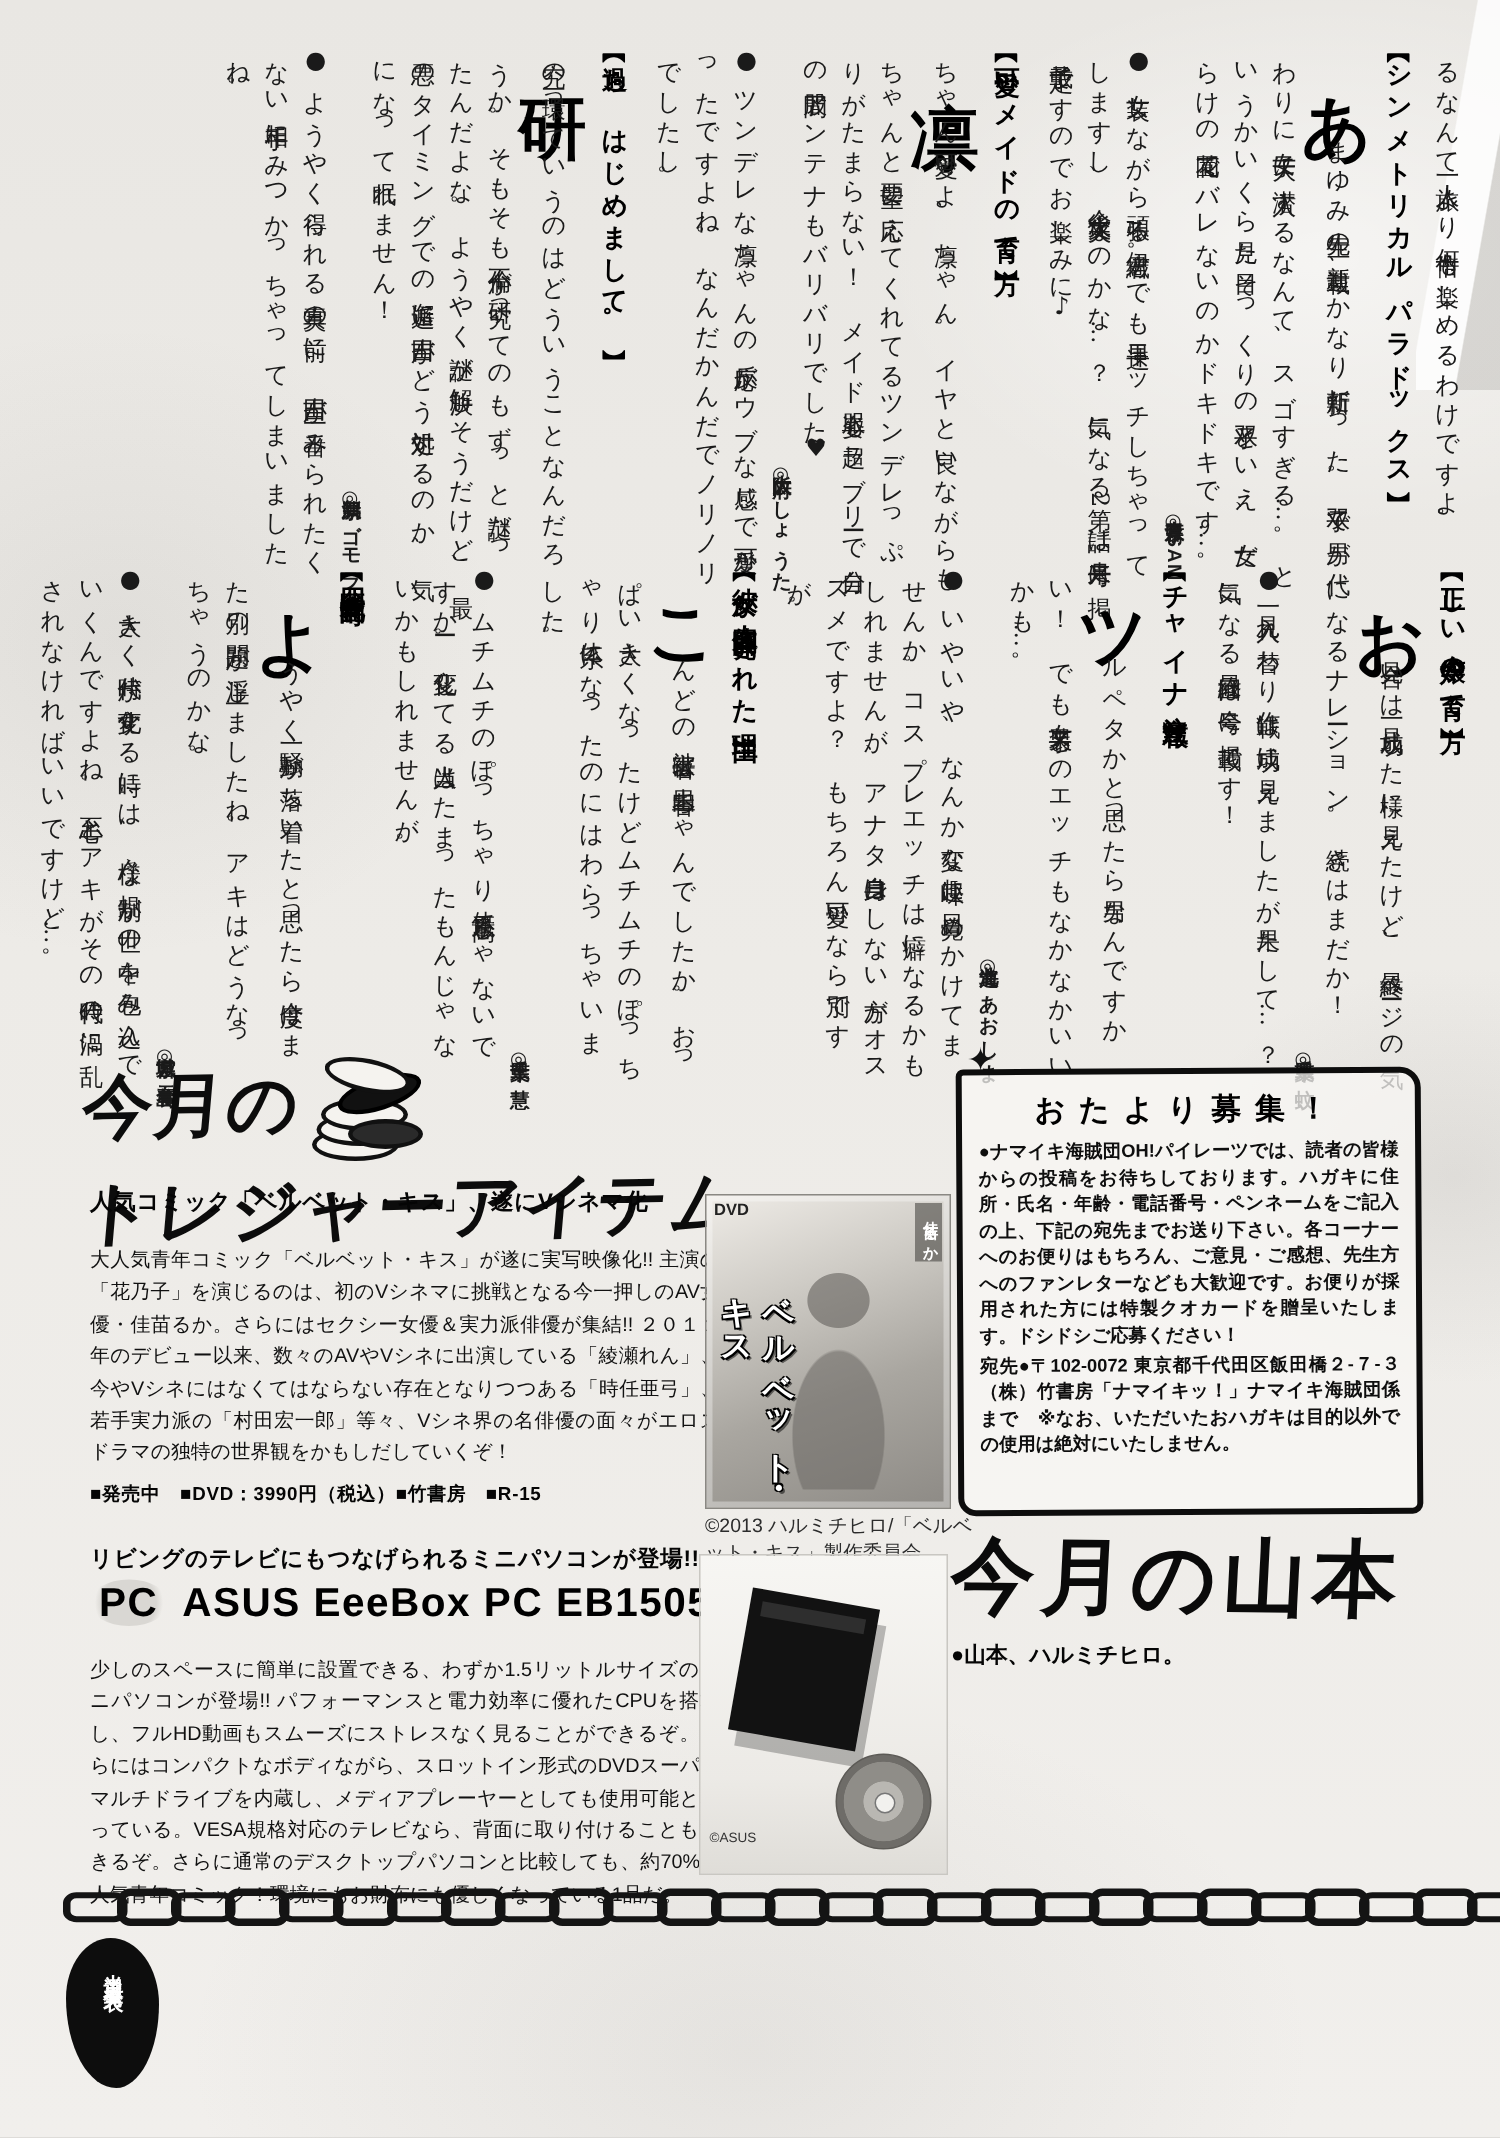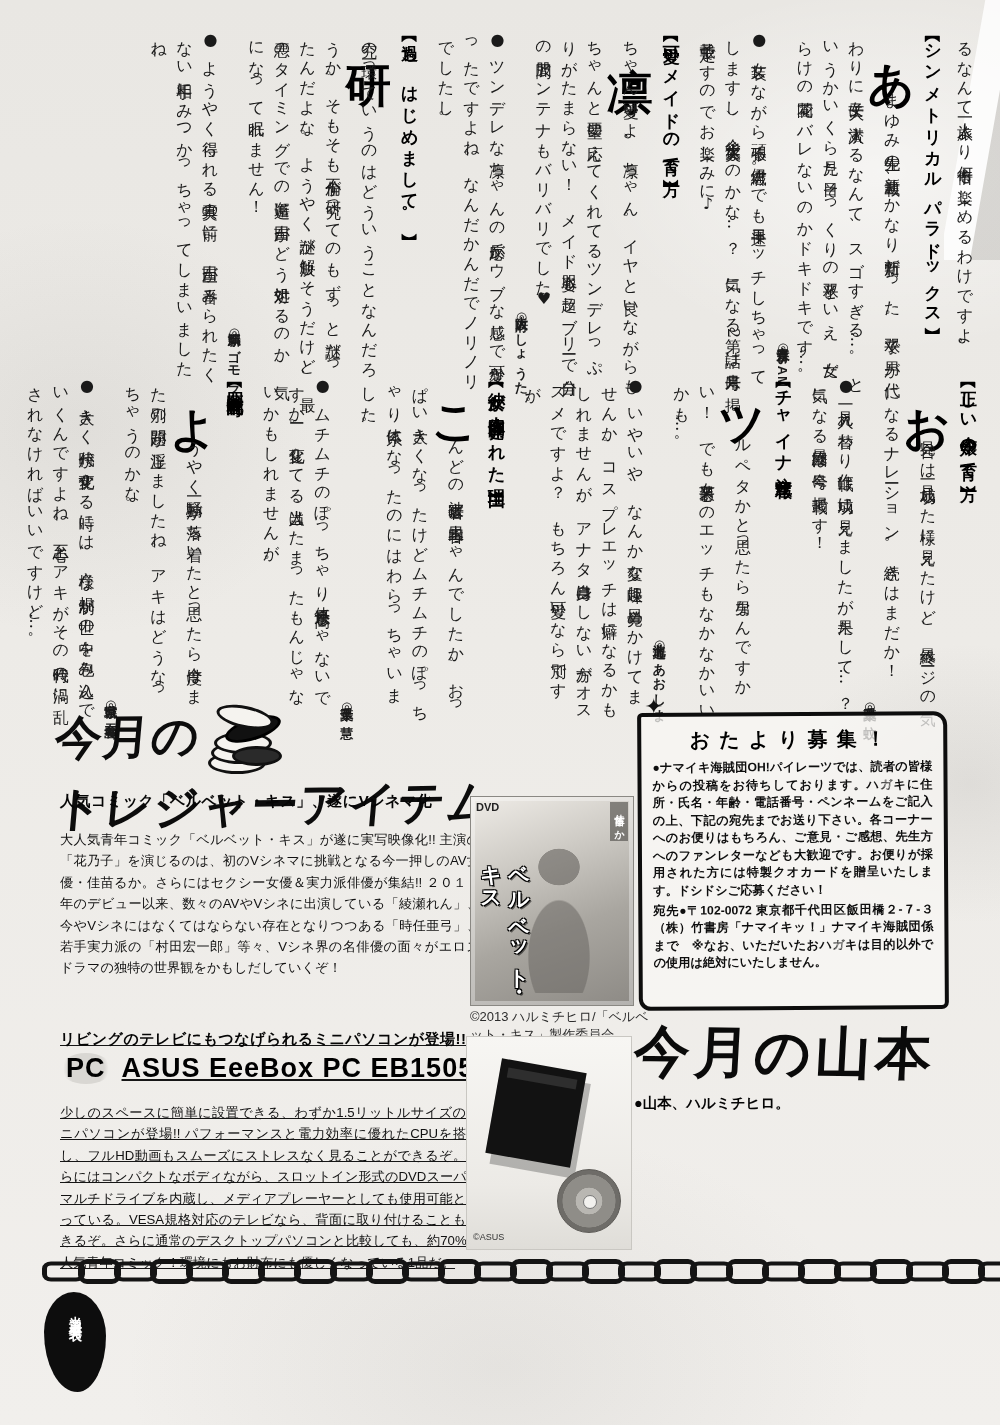--- a/index.html
+++ b/index.html
@@ -67,21 +67,21 @@
     text-align:center;font-weight:900;font-size:20px;letter-spacing:9px;
     color:#000;margin:2px 0 6px 0;white-space:nowrap;
   }
   .mailbox .mbody,.mailbox .maddr{
     font-size:12.2px;line-height:1.44;font-weight:bold;color:#0e0e0e;text-align:justify;
   }
   .mailbox .maddr{margin-top:2px;}
   
   .feature{position:absolute;left:60px;width:590px;}
   .f-dvd{top:792px;}
-  .f-pc{top:1030px;text-decoration:underline;}
+  .f-pc{top:1030px;}
   .fsub{font-size:15px;font-weight:bold;letter-spacing:.5px;color:#050505;}
   .ftitle{font-size:27px;font-weight:900;letter-spacing:1px;color:#000;margin:4px 0 8px 0;white-space:nowrap;}
   .ftitle .flabel{display:inline-block;margin-right:10px;}
   .flabel.pc{background:radial-gradient(circle,#d9d7d3 60%,rgba(217,215,211,0) 75%);padding:0 6px;border-radius:50%;text-align:center;}
   .fbody{width:420px;font-size:13.2px;line-height:1.62;text-align:justify;color:#111;margin-top:18px;}
   .ffoot{margin-top:9px;font-size:12.5px;font-weight:bold;color:#050505;letter-spacing:.5px;}
   
   .cover{
     position:absolute;left:470px;top:796px;width:162px;height:208px;
     background:linear-gradient(160deg,#efece7 0%,#cfccc6 30%,#a9a6a0 62%,#8d8a85 100%);
@@ -120,21 +120,21 @@
   }
   .pc-disc{
     position:absolute;right:10px;bottom:16px;width:62px;height:62px;border-radius:50%;
     background:radial-gradient(circle,#fff 0 9%, #b9b7b2 10% 30%, #8f8d88 31% 60%, #6e6c68 61% 100%);
     border:1px solid #5c5a56;
   }
   .pc-disc::after{
     content:"";position:absolute;left:50%;top:50%;width:12px;height:12px;margin:-6px 0 0 -6px;
     border-radius:50%;background:#f2f1ee;border:1px solid #777;
   }
-  .pc-caption{position:absolute;left:6px;bottom:7px;font-size:9px;color:#333;}
+  .pc-caption{position:absolute;left:6px;bottom:19px;font-size:9px;color:#333;}
   
   .yamamoto{position:absolute;left:634px;top:1022px;width:332px;}
   .ytitle{
     font-family:"DejaVu Serif","Liberation Serif",serif;font-weight:900;font-size:56px;color:#0a0a0a;
     letter-spacing:4px;transform:skew(-3deg,.5deg);white-space:nowrap;line-height:1.1;
   }
   .ylead{font-size:14.5px;font-weight:bold;margin:10px 0 6px 0;color:#050505;}
   .ybody{font-size:13.6px;line-height:1.74;font-weight:bold;text-align:justify;color:#0d0d0d;}
   
   .chain{position:absolute;left:42px;top:1260px;width:916px;height:22px;display:flex;align-items:center;}
@@ -232,20 +232,21 @@
 
   <div class="mailbox">
     <div class="mtitle">おたより募集！</div>
     <div class="mbody">●ナマイキ海賊団OH!パイレーツでは、読者の皆様からの投稿をお待ちしております。ハガキに住所・氏名・年齢・電話番号・ペンネームをご記入の上、下記の宛先までお送り下さい。各コーナーへのお便りはもちろん、ご意見・ご感想、先生方へのファンレターなども大歓迎です。お便りが採用された方には特製クオカードを贈呈いたします。ドシドシご応募ください！</div>
     <div class="maddr">宛先●〒102-0072 東京都千代田区飯田橋２-７-３（株）竹書房「ナマイキッ！」ナマイキ海賊団係まで　※なお、いただいたおハガキは目的以外での使用は絶対にいたしません。</div>
   </div>
 
   <div class="feature f-dvd">
     <div class="fsub">人気コミック「ベルベット・キス」、遂にVシネマ化</div>
     <div class="fbody">大人気青年コミック「ベルベット・キス」が遂に実写映像化!! 主演の「花乃子」を演じるのは、初のVシネマに挑戦となる今一押しのAV女優・佳苗るか。さらにはセクシー女優＆実力派俳優が集結!! ２０１１年のデビュー以来、数々のAVやVシネに出演している「綾瀬れん」、今やVシネにはなくてはならない存在となりつつある「時任亜弓」、若手実力派の「村田宏一郎」等々、Vシネ界の名俳優の面々がエロスドラマの独特の世界観をかもしだしていくぞ！</div>
+    <div class="ffoot">■発売中　■DVD：3990円（税込）■竹書房　■R-15</div>
   </div>
   <div class="cover">
     <span class="cv-logo">DVD</span>
     <span class="cv-actress">佳苗るか</span>
     <span class="cv-sil"></span>
     <span class="cv-title">ベルベット・キス</span>
   </div>
   <div class="cv-caption">©2013 ハルミチヒロ/「ベルベット・キス」製作委員会</div>
 
   <div class="feature f-pc">

